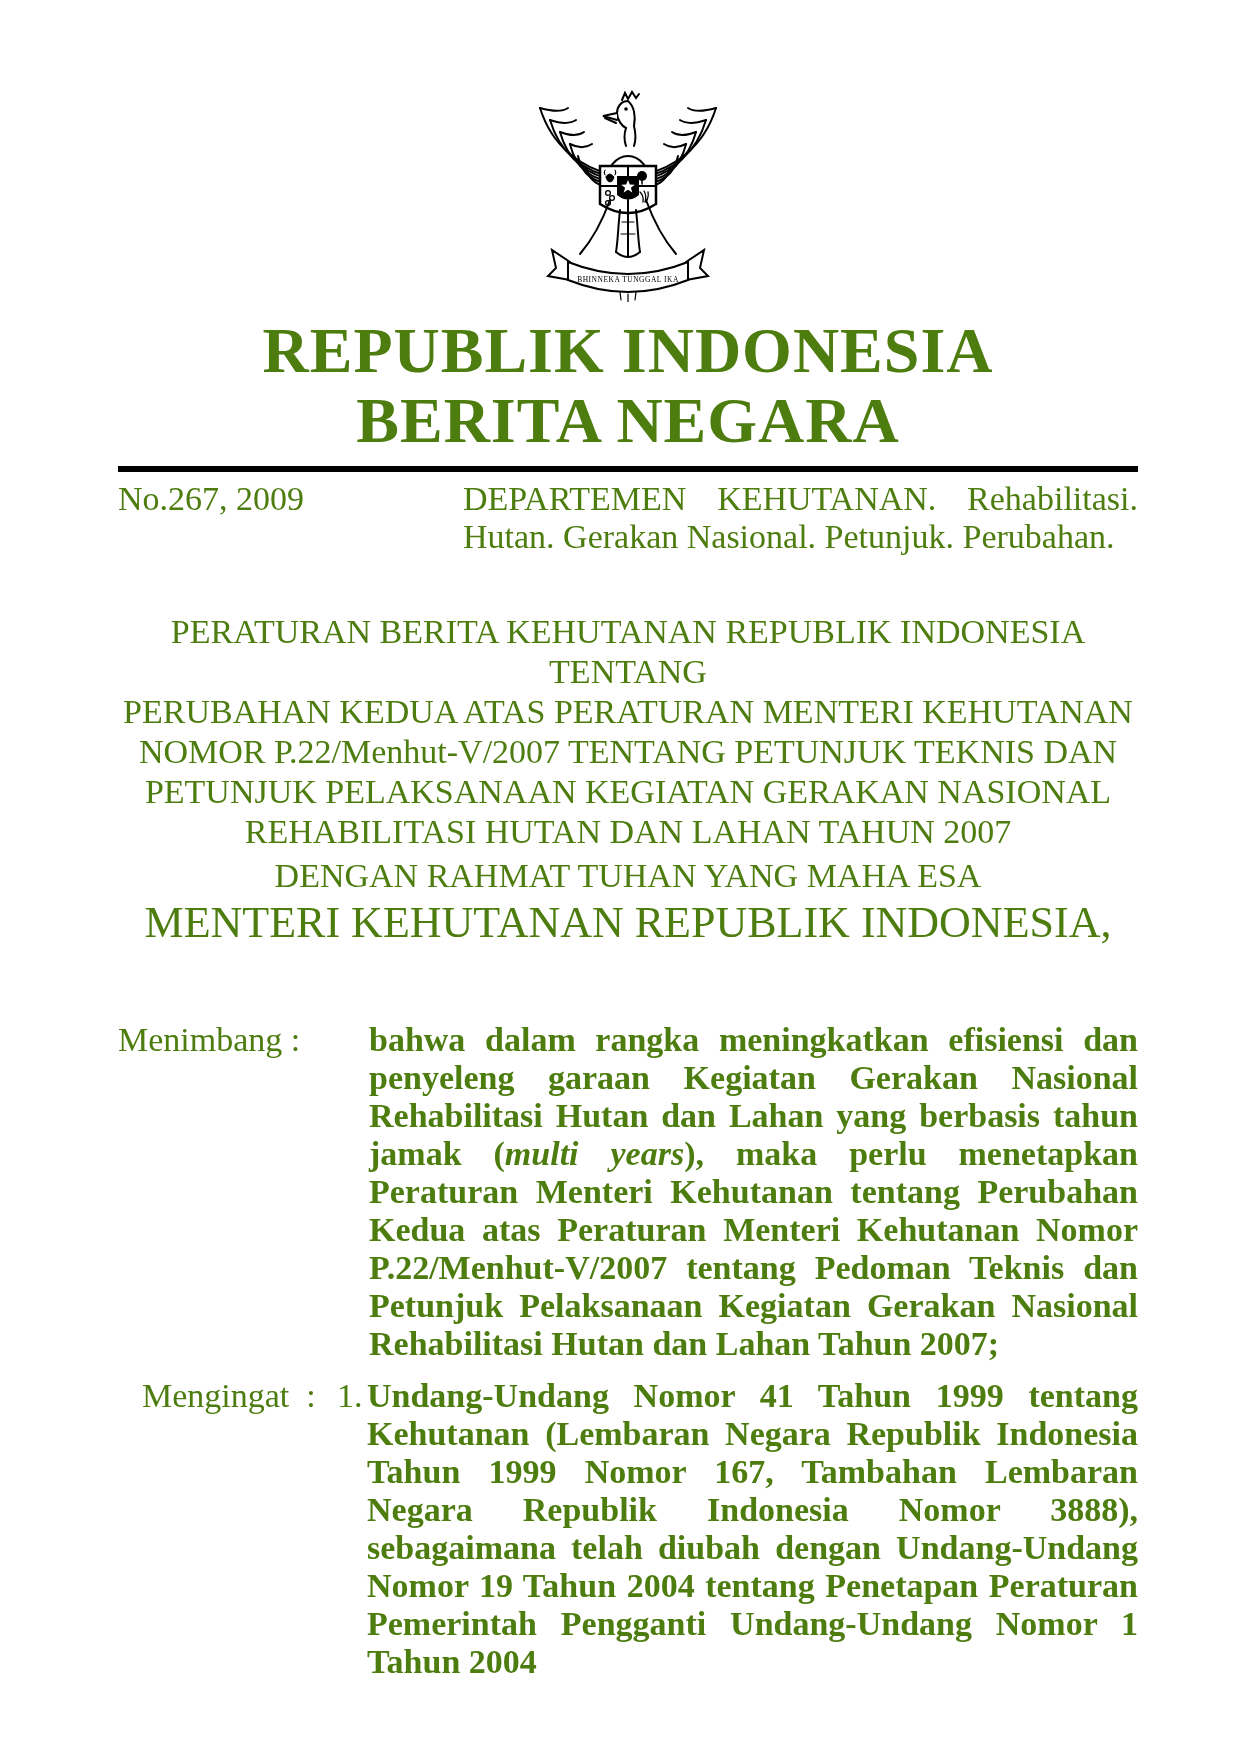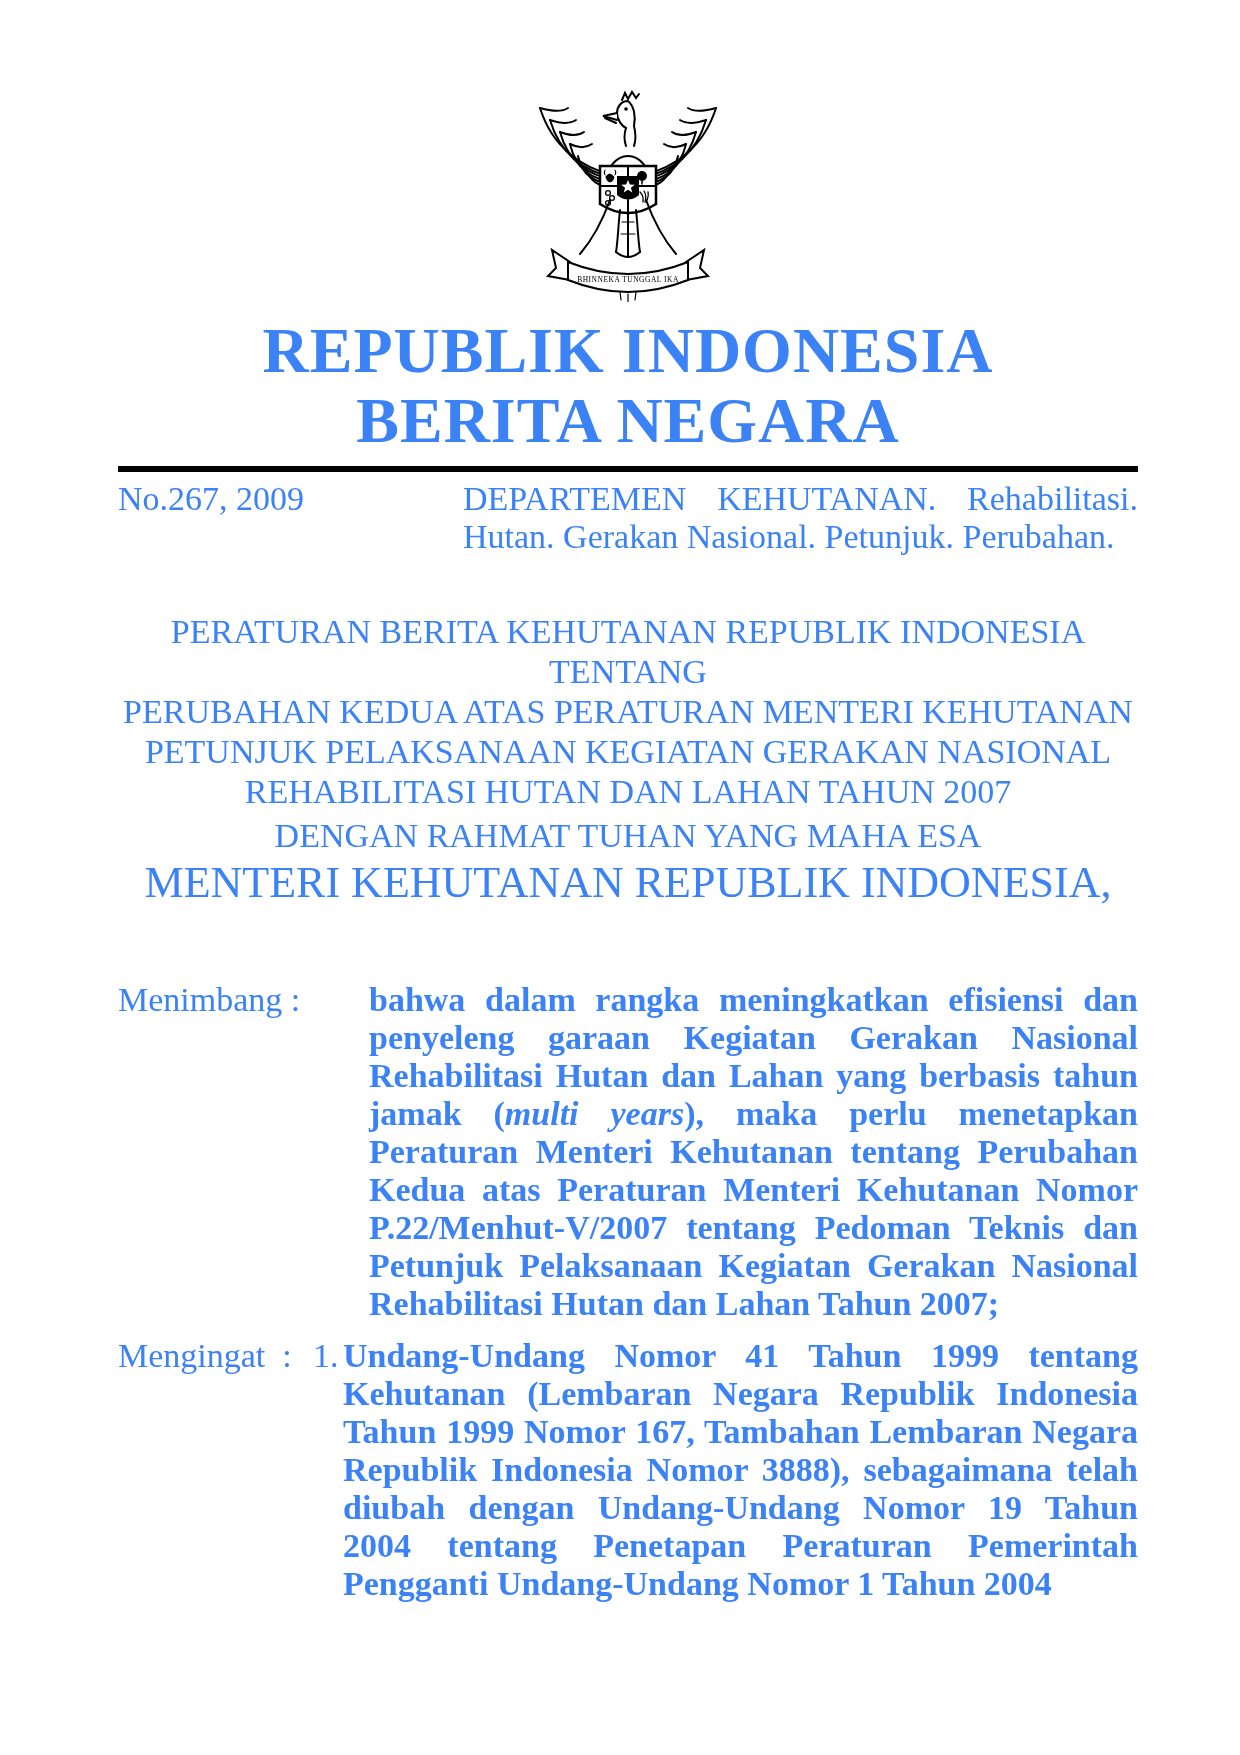--- a/index.html
+++ b/index.html
@@ -1,18 +1,18 @@
 <!DOCTYPE html>
 <html><head>
 <meta charset="utf-8">
 <style>
   html,body{margin:0;padding:0;background:#ffffff;}
   .page{
     width:1240px;height:1755px;
-    background:#ffffff;color:#3b82f6;
+    background:#ffffff;color:#4d7c0f;
     font-family:"Liberation Serif","DejaVu Serif",serif;
     overflow:hidden;position:relative;
   }
   .content{margin-left:118px;width:1020px;}
   .emblem-wrap{margin-top:82px;text-align:center;height:220px;}
   .masthead-title{
     margin-top:14px;text-align:center;
     font-size:64px;line-height:70px;font-weight:bold;
     letter-spacing:1px;
   }
@@ -22,21 +22,21 @@
   .gazette-head .subject{width:675px;flex:0 0 675px;text-align:justify;}
   .doc-title{margin-top:56px;text-align:center;font-size:34px;}
   .doc-title .tline{line-height:40px;white-space:pre-wrap;}
   .invocation{margin-top:4px;text-align:center;font-size:34px;line-height:40px;}
   .authority{margin-top:7px;text-align:center;font-size:44px;line-height:40px;}
   .clause{display:flex;font-size:34px;line-height:38px;align-items:flex-start;}
   .clause.considering{margin-top:78px;gap:44px;}
   .clause.citing{margin-top:14px;}
   .clause .label{white-space:pre-wrap;}
   .considering .label{width:207px;flex:0 0 207px;}
-  .citing .label{width:195px;flex:0 0 195px;}
+  .citing .label{width:195px;flex:0 0 195px;margin-left:24px;}
   .citing .num{width:30px;flex:0 0 30px;}
   .clause p{margin:0;text-align:justify;font-weight:bold;}
   .considering p{width:813px;}
   .citing p{width:795px;}
   .it{font-style:italic;}
   svg text{font-family:"Liberation Serif","DejaVu Serif",serif;}
 </style>
 </head>
 <body>
 
@@ -124,20 +124,21 @@
 
     <div class="gazette-head">
       <div class="issue">No.267, 2009</div>
       <div class="subject">DEPARTEMEN KEHUTANAN. Rehabilitasi. Hutan. Gerakan Nasional. Petunjuk. Perubahan.</div>
     </div>
 
     <div class="doc-title">
       <div class="tline">PERATURAN BERITA KEHUTANAN REPUBLIK INDONESIA</div>
       <div class="tline">TENTANG</div>
       <div class="tline">PERUBAHAN KEDUA ATAS PERATURAN MENTERI KEHUTANAN</div>
+      <div class="tline">NOMOR P.22/Menhut-V/2007 TENTANG PETUNJUK TEKNIS DAN</div>
       <div class="tline">PETUNJUK PELAKSANAAN KEGIATAN GERAKAN NASIONAL</div>
       <div class="tline">REHABILITASI HUTAN DAN LAHAN TAHUN 2007</div>
     </div>
 
     <div class="invocation">DENGAN RAHMAT TUHAN YANG MAHA ESA</div>
     <div class="authority">MENTERI KEHUTANAN REPUBLIK INDONESIA,</div>
 
     <div class="clause considering">
       <div class="label">Menimbang&nbsp;:</div>
       <p><span>bahwa dalam rangka meningkatkan efisiensi dan penyeleng garaan Kegiatan Gerakan Nasional Rehabilitasi Hutan dan Lahan yang berbasis tahun jamak (</span><span class="it">multi years</span><span>), maka perlu menetapkan Peraturan Menteri Kehutanan tentang Perubahan Kedua atas Peraturan Menteri Kehutanan Nomor P.22/Menhut-V/2007 tentang Pedoman Teknis dan Petunjuk Pelaksanaan Kegiatan Gerakan Nasional Rehabilitasi Hutan dan Lahan Tahun 2007;</span></p>

